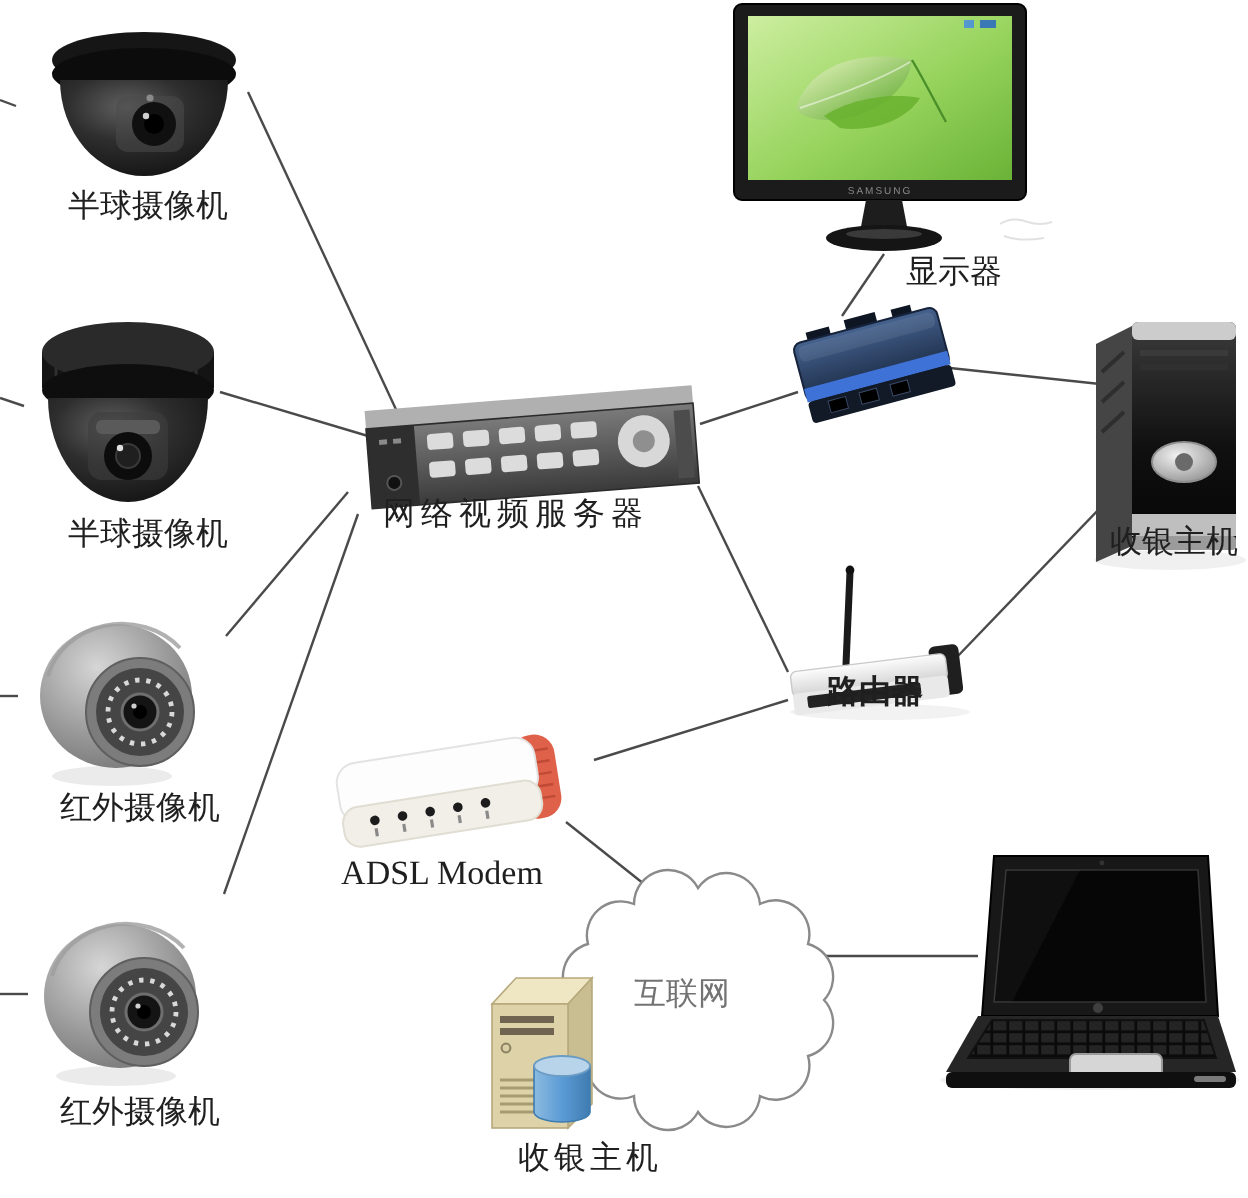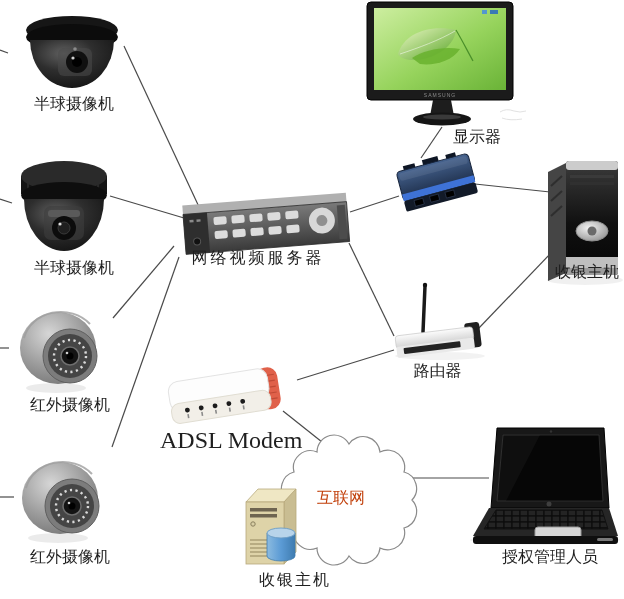--- a/index.html
+++ b/index.html
@@ -7,22 +7,22 @@
     position:relative;width:624px;height:599px;background:#ffffff;overflow:hidden;
     font-family:"Liberation Serif","DejaVu Serif",serif;
   }
   .stage svg{position:absolute;left:0;top:0;}
   .lbl{
     position:absolute;text-align:center;color:#1f1f1f;font-size:16px;
     line-height:1.15;white-space:nowrap;user-select:none;
   }
   .lbl.spaced{letter-spacing:3px;}
   .lbl.spaced2{letter-spacing:2px;}
-  .lbl.latin{font-size:24px;}
-  .lbl.gray{color:#c2410c;}
+  .lbl.latin{font-size:17px;}
+  .lbl.gray{color:#737373;}
 </style>
 </head>
 <body>
 
 <div class="stage">
 
 <svg width="624" height="599" viewBox="0 0 624 599">
   <defs>
     <radialGradient id="domeg" cx="40%" cy="28%" r="80%">
       <stop offset="0%" stop-color="#606060"></stop>
@@ -294,19 +294,18 @@
   </g>
 </svg>
 
 <div class="lbl" style="left:24px;top:95px;width:100px;">半球摄像机</div>
 <div class="lbl" style="left:24px;top:259px;width:100px;">半球摄像机</div>
 <div class="lbl" style="left:20px;top:396px;width:100px;">红外摄像机</div>
 <div class="lbl" style="left:20px;top:548px;width:100px;">红外摄像机</div>
 <div class="lbl spaced" style="left:182px;top:249px;width:152px;">网络视频服务器</div>
 <div class="lbl" style="left:432px;top:128px;width:90px;text-align:center;">显示器</div>
 <div class="lbl" style="left:549px;top:263px;width:76px;">收银主机</div>
-<div class="lbl" style="left:405px;top:362px;width:65px;">路由器</div>
+<div class="lbl" style="left:405px;top:338px;width:65px;font-weight:bold;">路由器</div>
 <div class="lbl latin" style="left:160px;top:427px;width:122px;">ADSL Modem</div>
 <div class="lbl gray" style="left:308px;top:489px;width:66px;">互联网</div>
 <div class="lbl spaced2" style="left:245px;top:571px;width:100px;">收银主机</div>
-<div class="lbl" style="left:495px;top:548px;width:110px;">授权管理人员</div>
 
 </div>
 
 </body></html>

